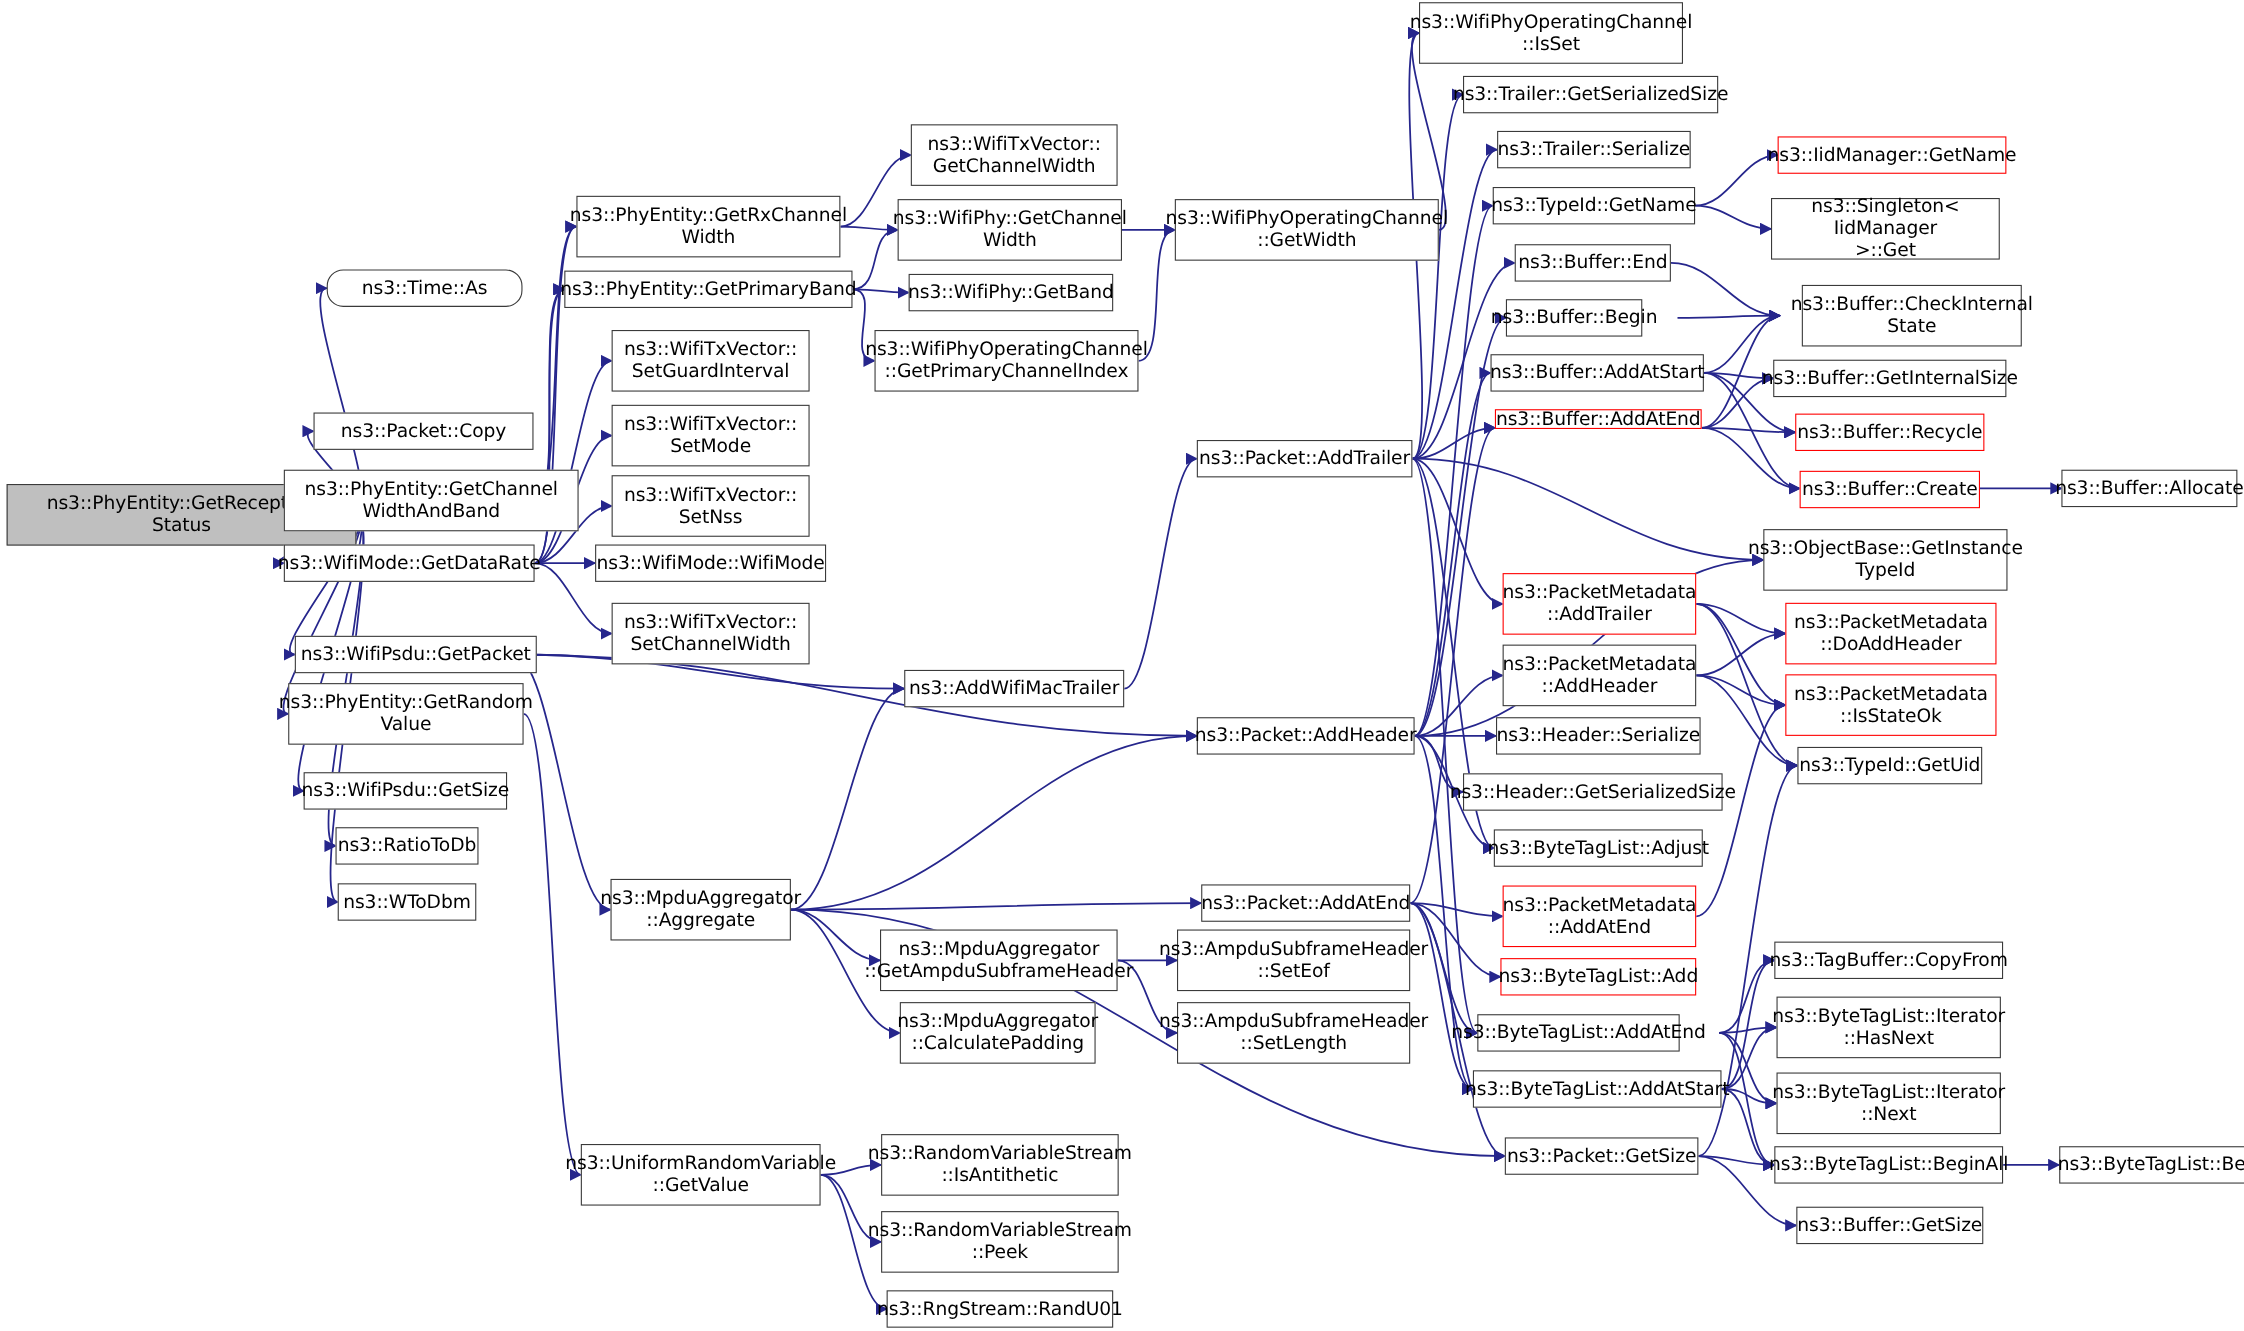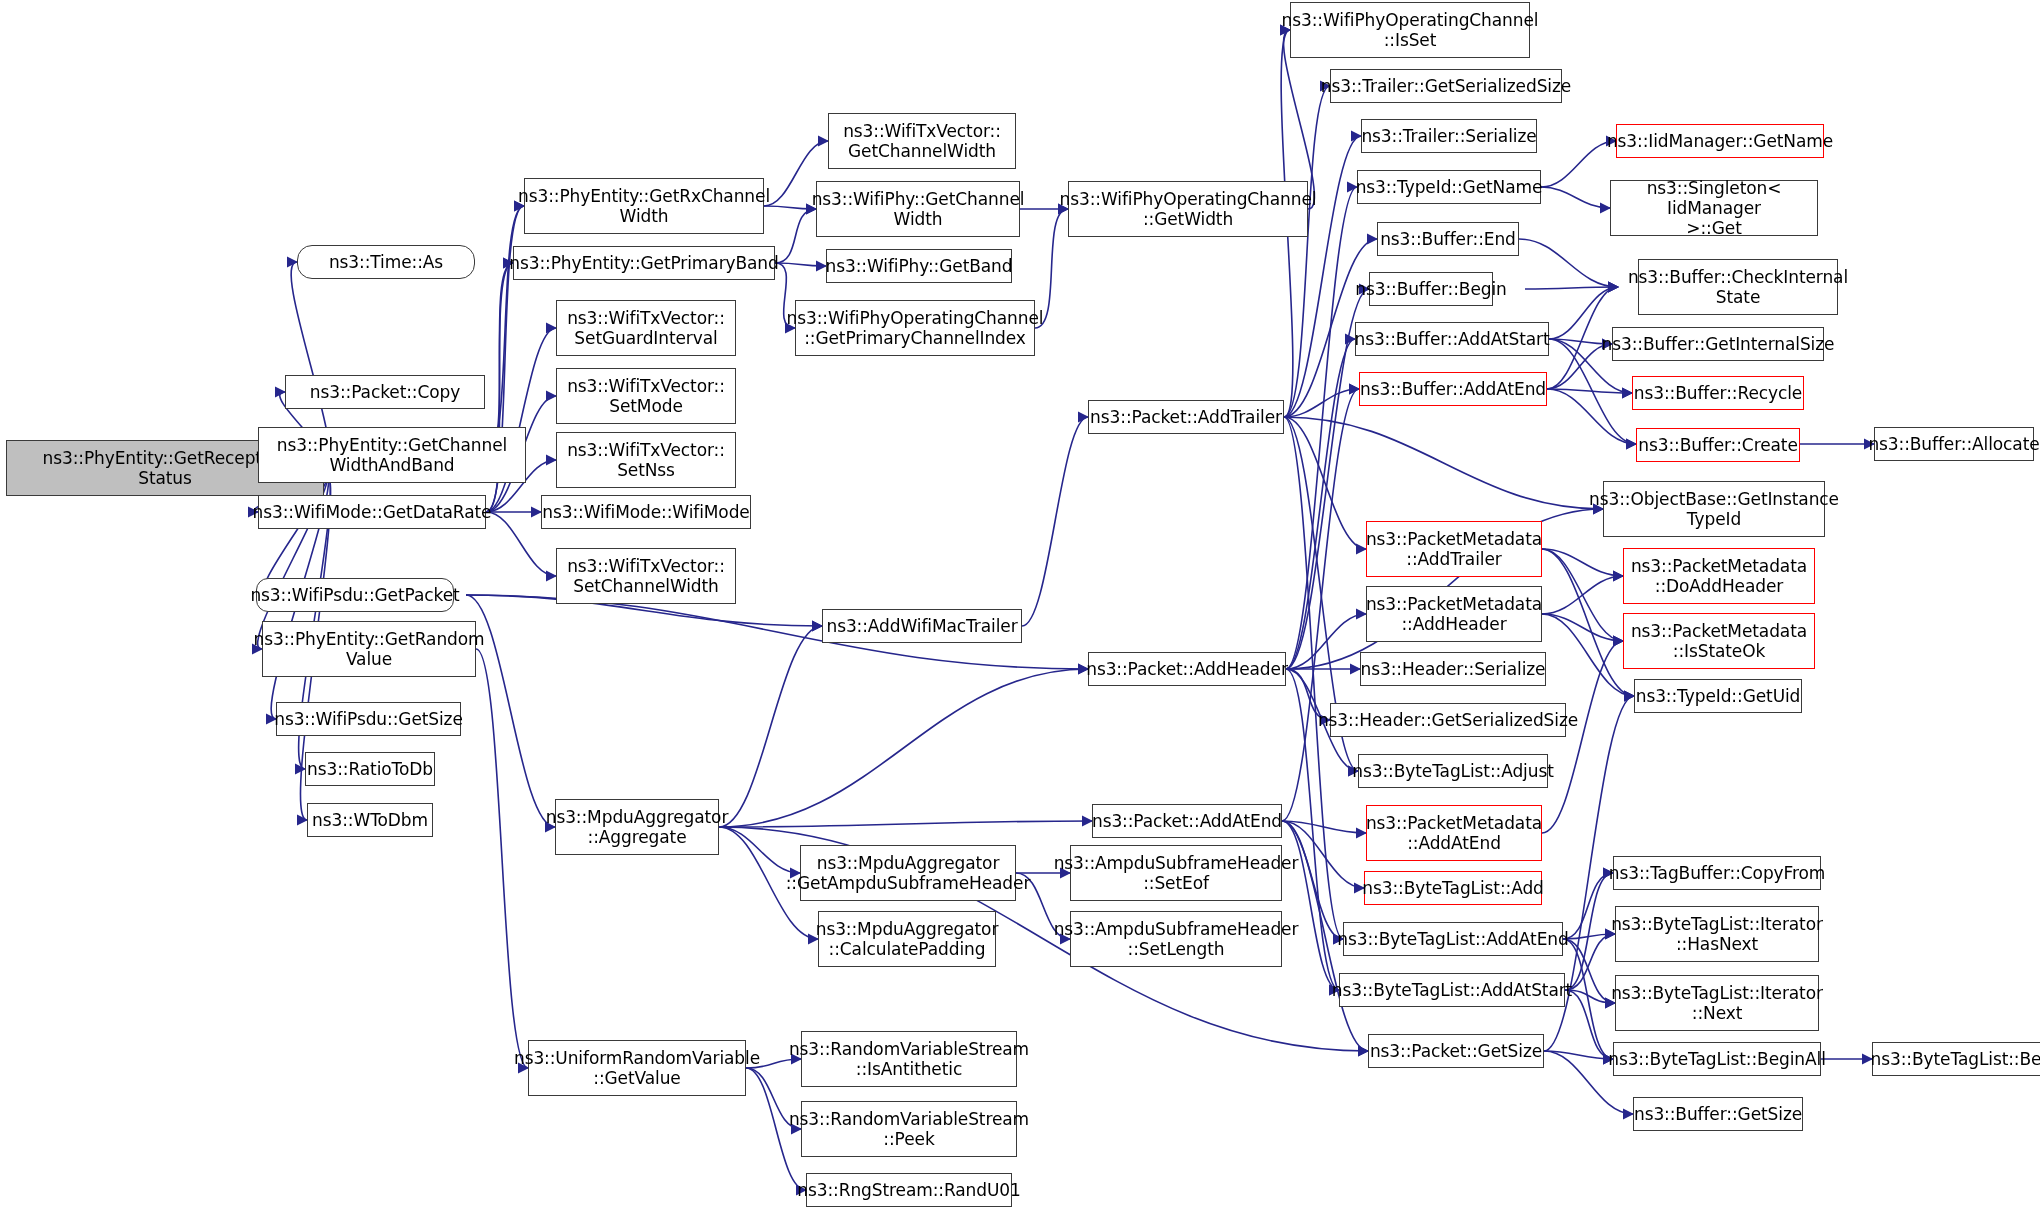--- a/index.html
+++ b/index.html
@@ -159,21 +159,21 @@
       </g>
   </svg>
   <div id="node-layer">
       <div class="node root" style="left: 6px; top: 440px; width: 318px; height: 56px;">ns3::PhyEntity::GetReception
 Status</div>
       <div class="node" style="left: 297px; top: 245px; width: 178px; height: 34px; border-radius: 15px;">ns3::Time::As</div>
       <div class="node" style="left: 285px; top: 375px; width: 200px; height: 34px;">ns3::Packet::Copy</div>
       <div class="node" style="left: 258px; top: 427px; width: 268px; height: 56px;">ns3::PhyEntity::GetChannel
 WidthAndBand</div>
       <div class="node" style="left: 258px; top: 495px; width: 228px; height: 34px;">ns3::WifiMode::GetDataRate</div>
-      <div class="node" style="left: 256px; top: 578px; width: 198px; height: 34px; border-radius: 12px;">ns3::WifiPsdu::GetPacket</div>
+      <div class="node" style="left: 268px; top: 578px; width: 220px; height: 34px;">ns3::WifiPsdu::GetPacket</div>
       <div class="node" style="left: 262px; top: 621px; width: 214px; height: 56px;">ns3::PhyEntity::GetRandom
 Value</div>
       <div class="node" style="left: 276px; top: 702px; width: 185px; height: 34px;">ns3::WifiPsdu::GetSize</div>
       <div class="node" style="left: 305px; top: 752px; width: 130px; height: 34px;">ns3::RatioToDb</div>
       <div class="node" style="left: 307px; top: 803px; width: 126px; height: 34px;">ns3::WToDbm</div>
       <div class="node" style="left: 524px; top: 178px; width: 240px; height: 56px;">ns3::PhyEntity::GetRxChannel
 Width</div>
       <div class="node" style="left: 513px; top: 246px; width: 262px; height: 34px;">ns3::PhyEntity::GetPrimaryBand</div>
       <div class="node" style="left: 556px; top: 300px; width: 180px; height: 56px;">ns3::WifiTxVector::
 SetGuardInterval</div>
@@ -215,32 +215,32 @@
 ::Peek</div>
       <div class="node" style="left: 806px; top: 1173px; width: 206px; height: 34px;">ns3::RngStream::RandU01</div>
       <div class="node" style="left: 1290px; top: 2px; width: 240px; height: 56px;">ns3::WifiPhyOperatingChannel
 ::IsSet</div>
       <div class="node" style="left: 1330px; top: 69px; width: 232px; height: 34px;">ns3::Trailer::GetSerializedSize</div>
       <div class="node" style="left: 1361px; top: 119px; width: 176px; height: 34px;">ns3::Trailer::Serialize</div>
       <div class="node" style="left: 1357px; top: 170px; width: 184px; height: 34px;">ns3::TypeId::GetName</div>
       <div class="node" style="left: 1377px; top: 222px; width: 142px; height: 34px;">ns3::Buffer::End</div>
       <div class="node" style="left: 1369px; top: 272px; width: 124px; height: 34px;">ns3::Buffer::Begin</div>
       <div class="node" style="left: 1355px; top: 322px; width: 194px; height: 34px;">ns3::Buffer::AddAtStart</div>
-      <div class="node red" style="left: 1359px; top: 372px; width: 188px; height: 34px;">ns3::Buffer::AddAtEnd</div>
+      <div class="node red" style="left: 1359px; top: 372px; width: 188px; height: 18px;">ns3::Buffer::AddAtEnd</div>
       <div class="node red" style="left: 1366px; top: 521px; width: 176px; height: 56px;">ns3::PacketMetadata
 ::AddTrailer</div>
       <div class="node" style="left: 1366px; top: 586px; width: 176px; height: 56px;">ns3::PacketMetadata
 ::AddHeader</div>
       <div class="node" style="left: 1360px; top: 652px; width: 186px; height: 34px;">ns3::Header::Serialize</div>
       <div class="node" style="left: 1330px; top: 703px; width: 236px; height: 34px;">ns3::Header::GetSerializedSize</div>
       <div class="node" style="left: 1358px; top: 754px; width: 190px; height: 34px;">ns3::ByteTagList::Adjust</div>
       <div class="node red" style="left: 1366px; top: 805px; width: 176px; height: 56px;">ns3::PacketMetadata
 ::AddAtEnd</div>
       <div class="node red" style="left: 1364px; top: 871px; width: 178px; height: 34px;">ns3::ByteTagList::Add</div>
-      <div class="node" style="left: 1343px; top: 922px; width: 220px; height: 34px;">ns3::ByteTagList::AddAtEnd</div>
+      <div class="node" style="left: 1343px; top: 922px; width: 184px; height: 34px;">ns3::ByteTagList::AddAtEnd</div>
       <div class="node" style="left: 1339px; top: 973px; width: 226px; height: 34px;">ns3::ByteTagList::AddAtStart</div>
       <div class="node" style="left: 1368px; top: 1034px; width: 176px; height: 34px;">ns3::Packet::GetSize</div>
       <div class="node red" style="left: 1616px; top: 124px; width: 208px; height: 34px;">ns3::IidManager::GetName</div>
       <div class="node" style="left: 1610px; top: 180px; width: 208px; height: 56px;">ns3::Singleton&lt; IidManager
 &gt;::Get</div>
       <div class="node" style="left: 1618px; top: 259px; width: 200px; height: 56px; margin-left: 20px;">ns3::Buffer::CheckInternal
 State</div>
       <div class="node" style="left: 1612px; top: 327px; width: 212px; height: 34px;">ns3::Buffer::GetInternalSize</div>
       <div class="node red" style="left: 1632px; top: 376px; width: 172px; height: 34px;">ns3::Buffer::Recycle</div>
       <div class="node red" style="left: 1636px; top: 428px; width: 164px; height: 34px;">ns3::Buffer::Create</div>

